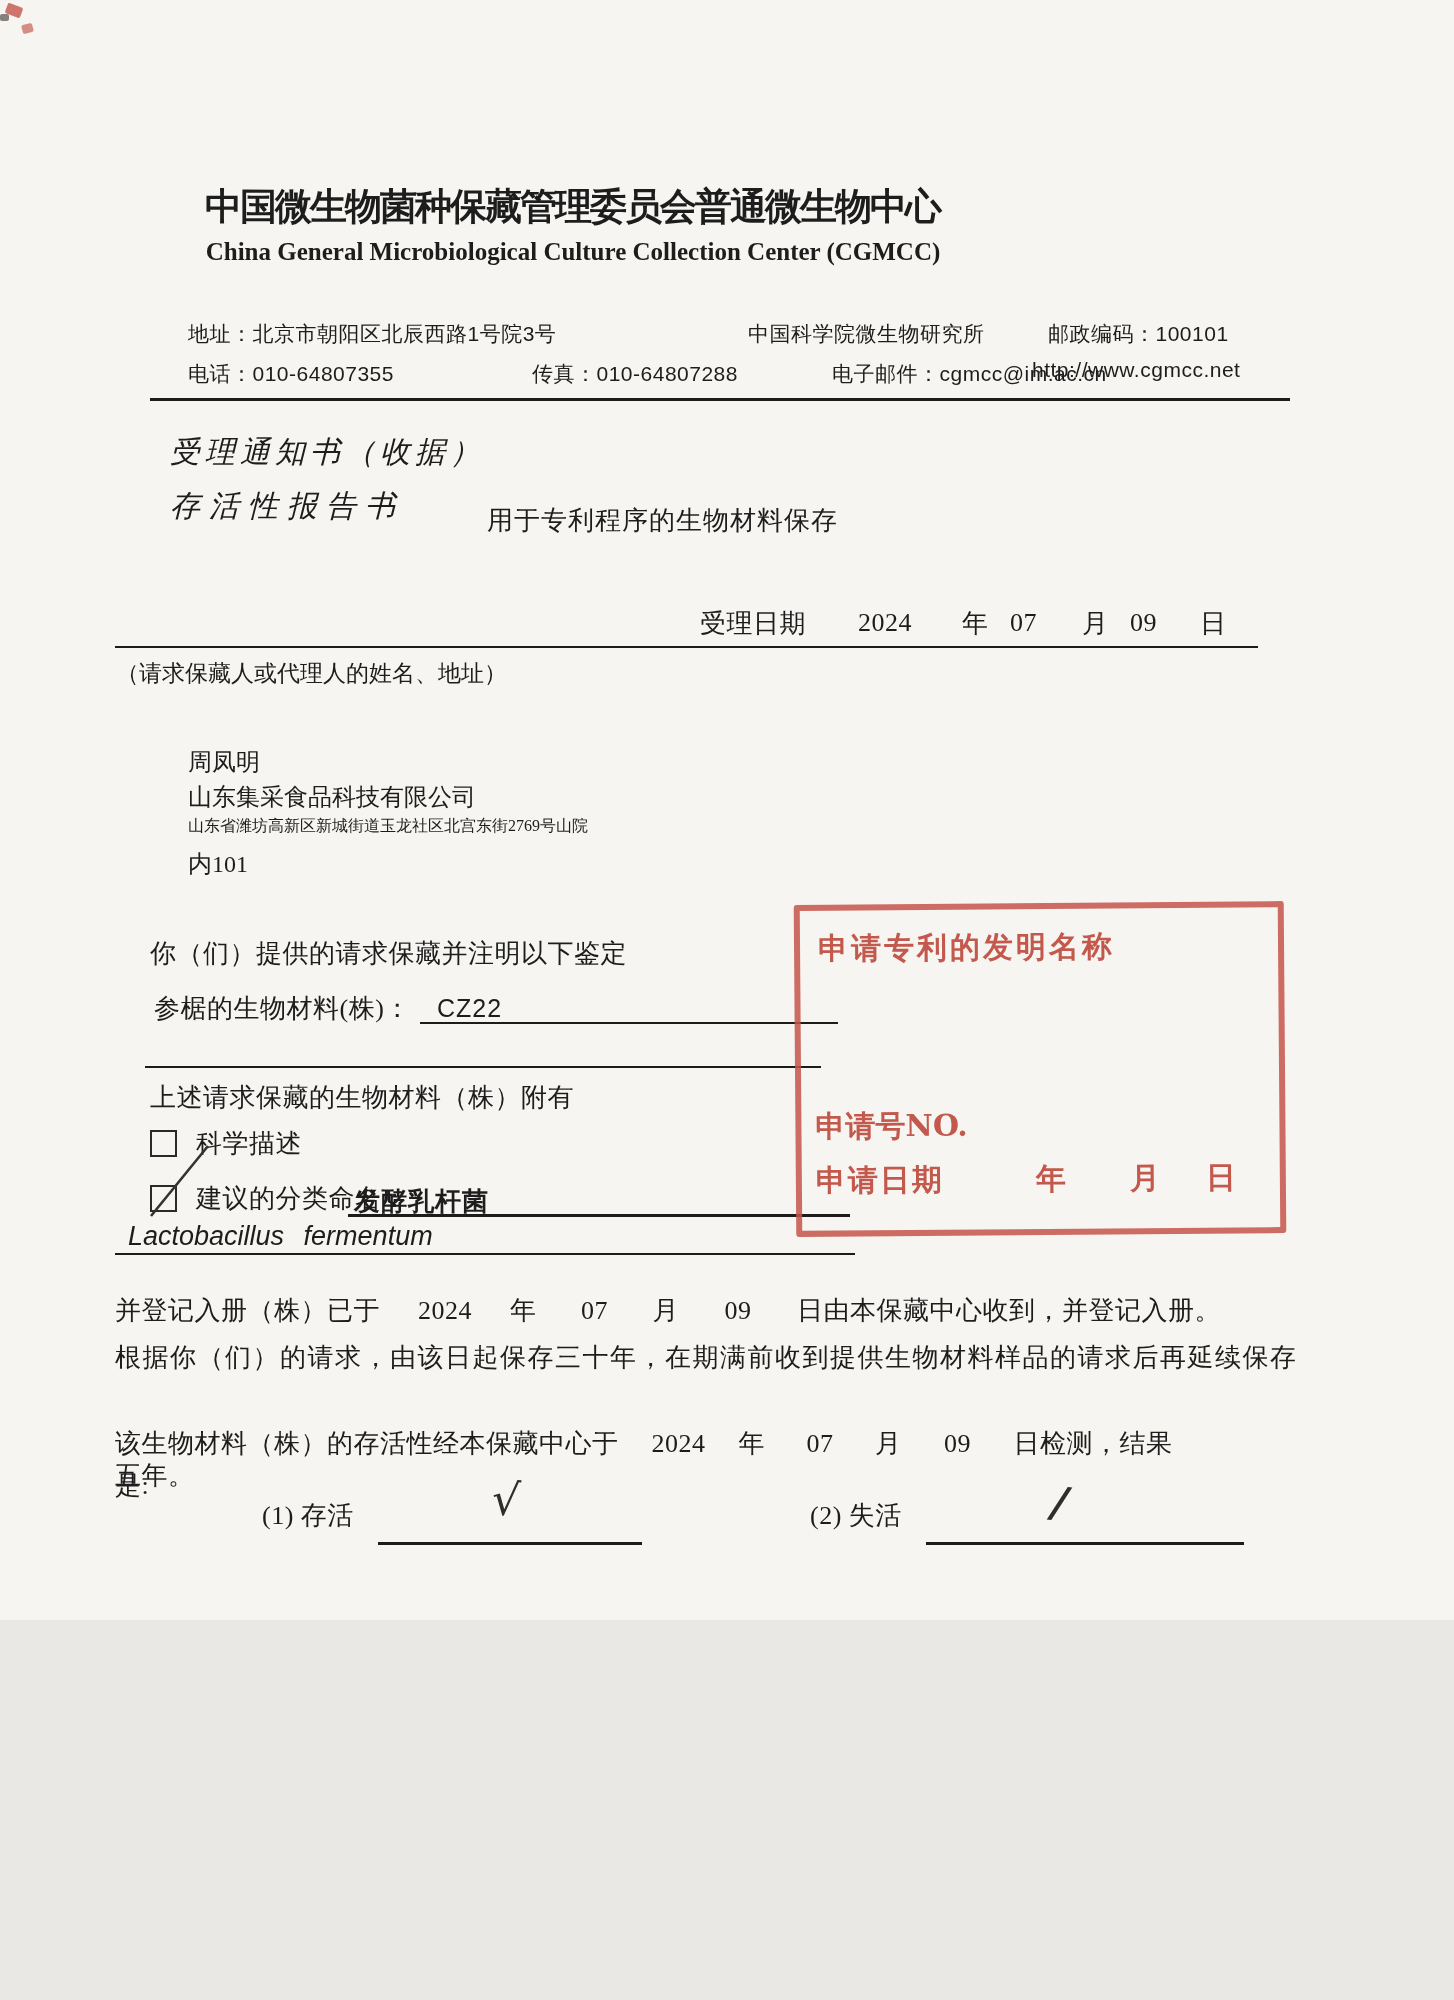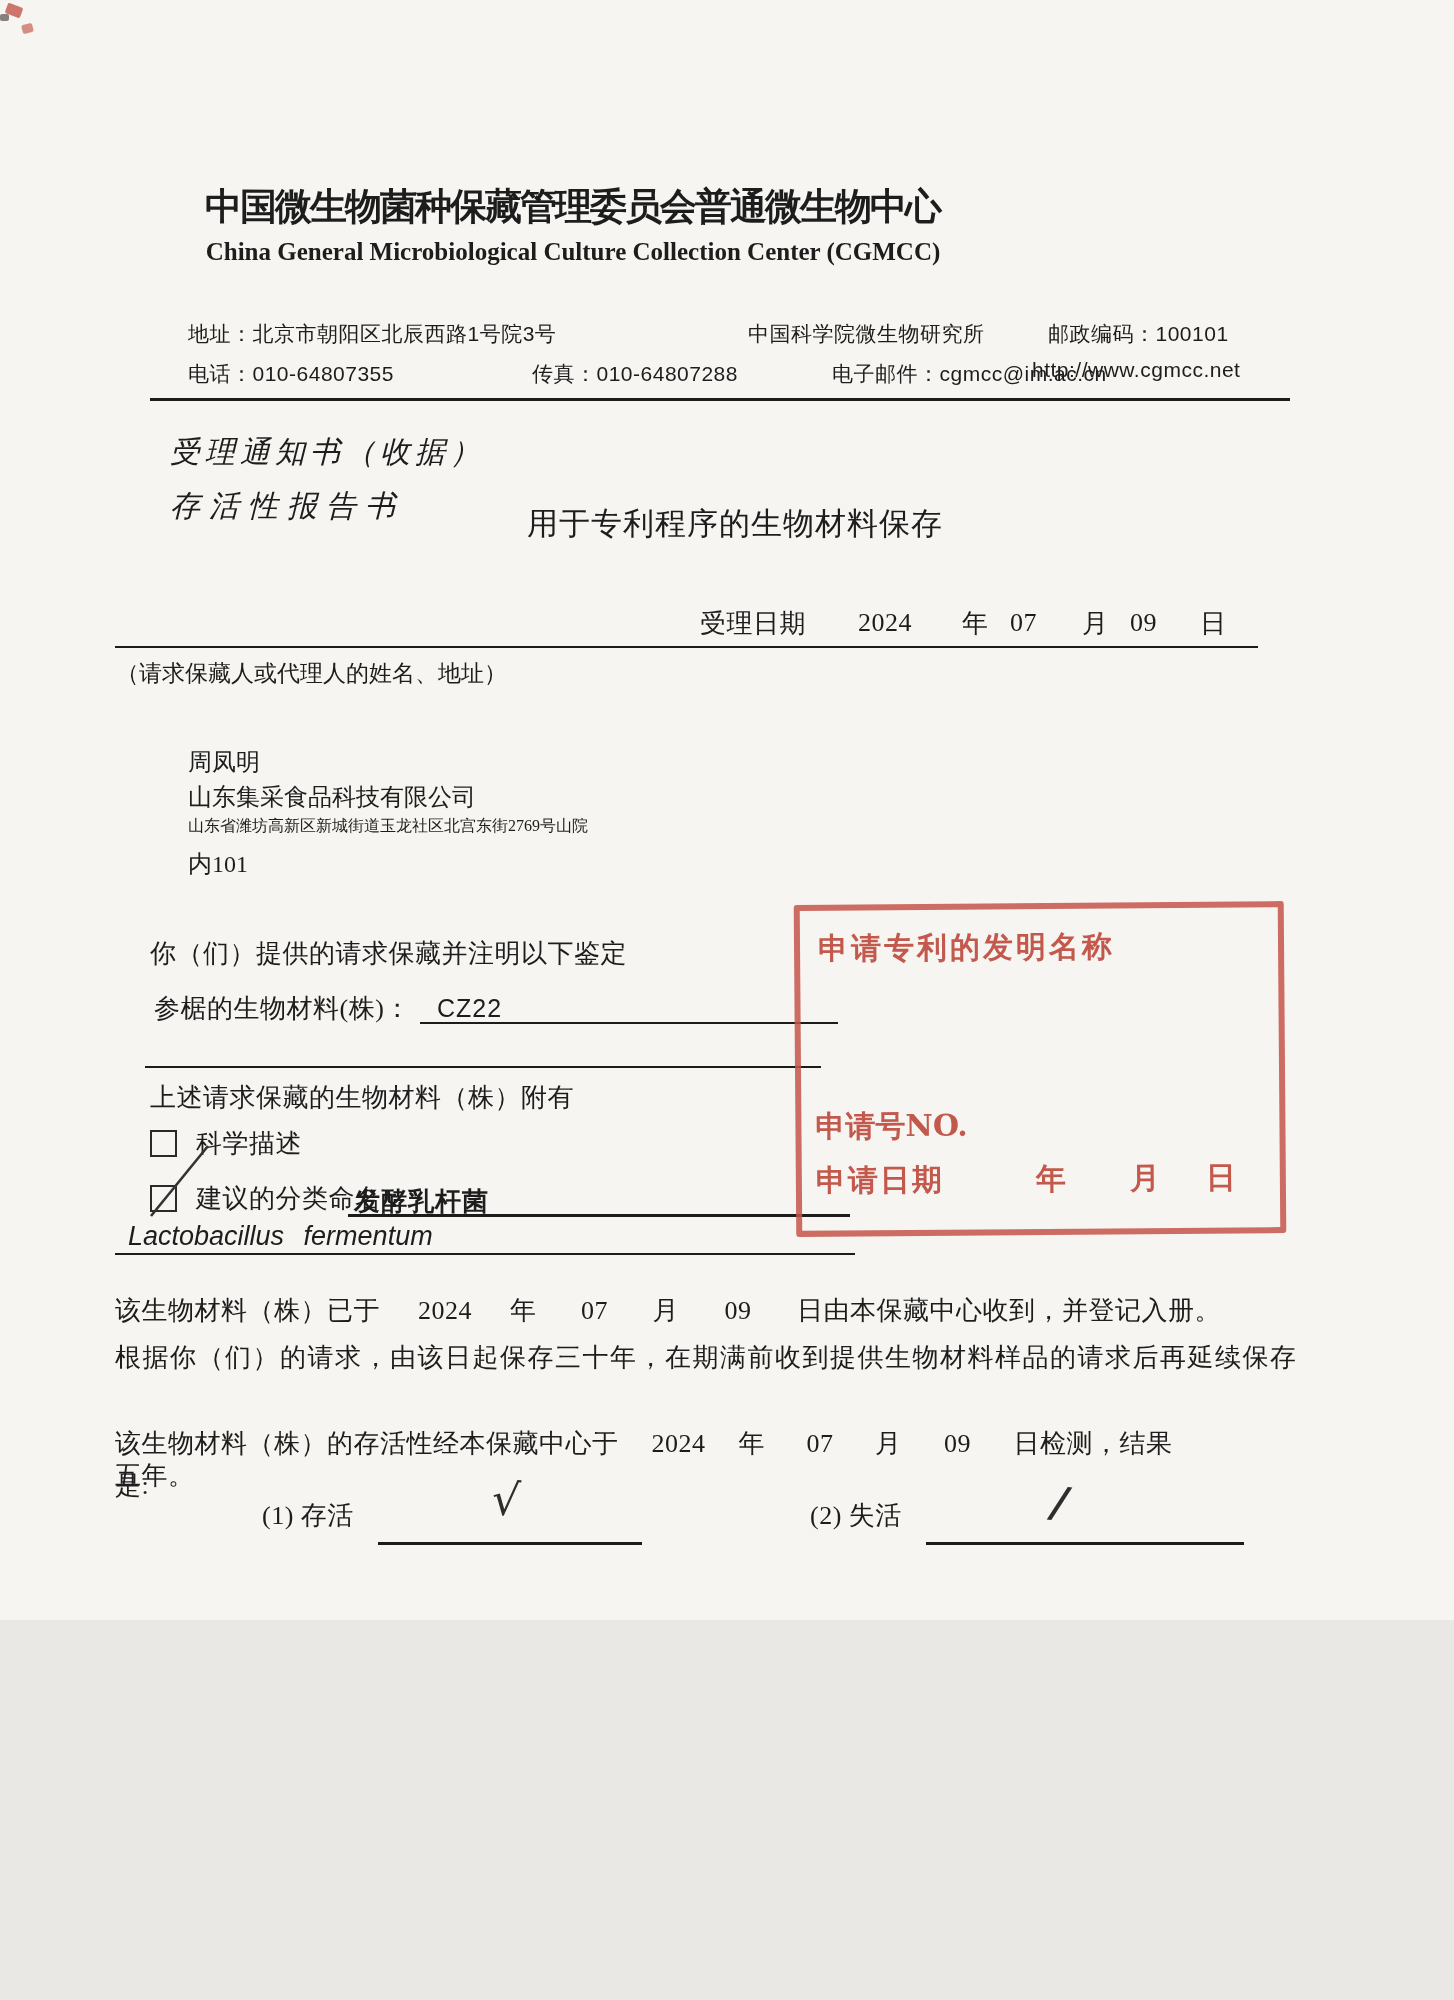--- a/index.html
+++ b/index.html
@@ -52,21 +52,21 @@
   </div>
   <div class="abs hei contact" style="left:832px;top:360px;">
     <span>电子邮件：</span><span>cgmcc@im.ac.cn</span>
   </div>
   <div class="abs hei contact" style="left:1032px;top:358px;">http://www.cgmcc.net</div>
 
   <div class="line" style="left:150px;top:398px;width:1140px;height:3px;"></div>
 
   <div class="abs kai notice" style="left:170px;top:432px;">受理通知书（收据）</div>
   <div class="abs kai notice" style="left:170px;top:486px;letter-spacing:9px;">存活性报告书</div>
-  <div class="abs song" style="left:487px;top:503px;font-size:31px;letter-spacing:1px;margin-left:40px;">用于专利程序的生物材料保存</div>
+  <div class="abs song" style="left:487px;top:503px;font-size:26px;letter-spacing:1px;">用于专利程序的生物材料保存</div>
 
   <div class="abs song body-text" style="left:700px;top:606px;">受理日期</div>
   <div class="abs song body-text" style="left:858px;top:608px;">2024</div>
   <div class="abs song body-text" style="left:962px;top:606px;">年</div>
   <div class="abs song body-text" style="left:1010px;top:608px;">07</div>
   <div class="abs song body-text" style="left:1082px;top:606px;">月</div>
   <div class="abs song body-text" style="left:1130px;top:608px;">09</div>
   <div class="abs song body-text" style="left:1200px;top:606px;">日</div>
   <div class="line" style="left:115px;top:646px;width:1143px;height:2px;"></div>
 
@@ -103,21 +103,21 @@
   <div class="redbox">
     <div class="rt kai" style="left:18px;top:18px;font-size:30px;letter-spacing:3px;font-style:normal;font-weight:bold;">申请专利的发明名称</div>
     <div class="rt kai" style="left:14px;top:196px;font-size:30px;font-style:normal;font-weight:bold;">申请号NO.</div>
     <div class="rt kai" style="left:14px;top:250px;font-size:30px;font-style:normal;font-weight:bold;letter-spacing:2px;">申请日期</div>
     <div class="rt kai" style="left:234px;top:250px;font-size:30px;font-style:normal;font-weight:bold;">年</div>
     <div class="rt kai" style="left:328px;top:250px;font-size:30px;font-style:normal;font-weight:bold;">月</div>
     <div class="rt kai" style="left:404px;top:250px;font-size:30px;font-style:normal;font-weight:bold;">日</div>
   </div>
 
   <div class="abs song body-text" style="left:115px;top:1293px;width:1240px;">
-    <span>该生物材料（株）已于</span><span class="num-gap" style="width:130px;">2024</span><span>年</span><span class="num-gap" style="width:116px;">07</span><span>月</span><span class="num-gap" style="width:118px;">09</span><span>日由本保藏中心收到，并登记入册。</span>
+    <span>并登记入册（株）已于</span><span class="num-gap" style="width:130px;">2024</span><span>年</span><span class="num-gap" style="width:116px;">07</span><span>月</span><span class="num-gap" style="width:118px;">09</span><span>日由本保藏中心收到，并登记入册。</span>
   </div>
   <div class="abs song body-text" style="left:115px;top:1340px;width:1240px;letter-spacing:1.5px;">根据你（们）的请求，由该日起保存三十年，在期满前收到提供生物材料样品的请求后再延续保存</div>
   <div class="abs song body-text" style="left:115px;top:1458px;">五年。</div>
 
   <div class="abs song body-text" style="left:115px;top:1426px;width:1240px;">
     <span>该生物材料（株）的存活性经本保藏中心于</span><span class="num-gap" style="width:120px;">2024</span><span>年</span><span class="num-gap" style="width:110px;">07</span><span>月</span><span class="num-gap" style="width:112px;">09</span><span>日检测，结果</span>
   </div>
   <div class="abs song body-text" style="left:115px;top:1468px;">是:</div>
 
   <div class="abs song body-text" style="left:262px;top:1498px;">(1) 存活</div>

